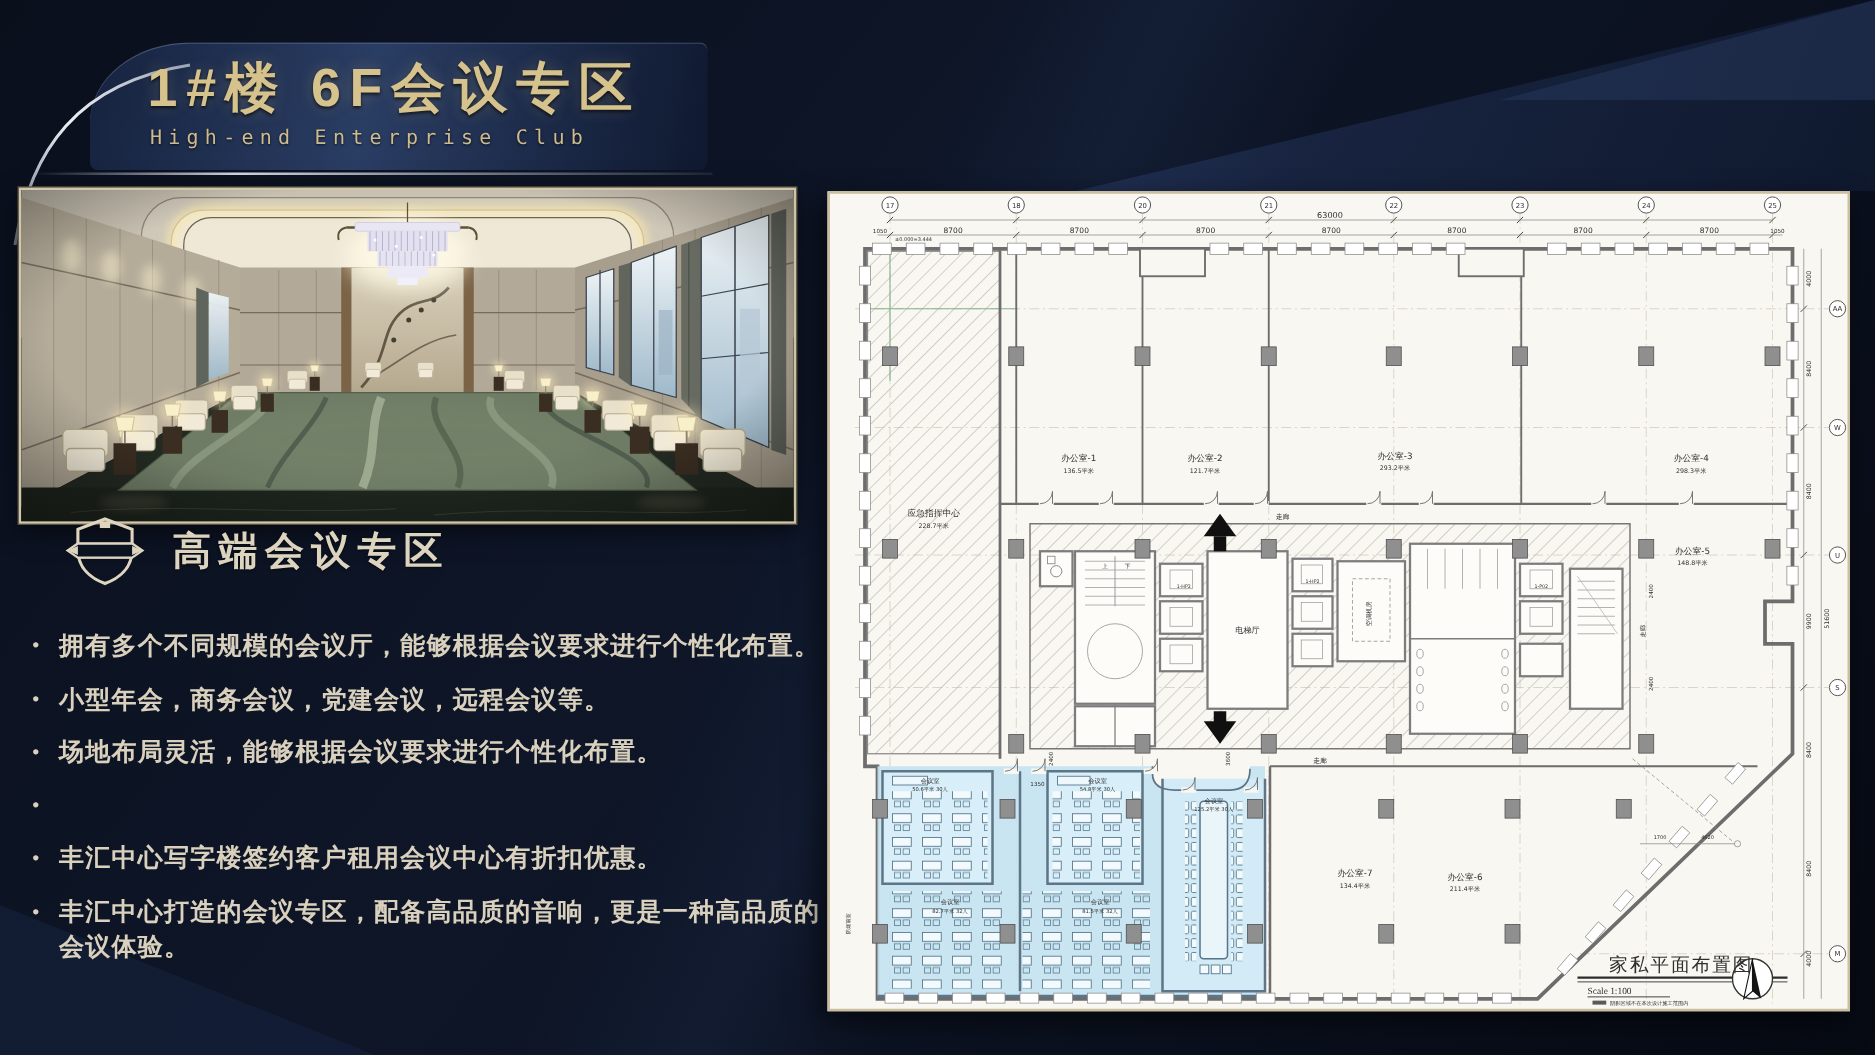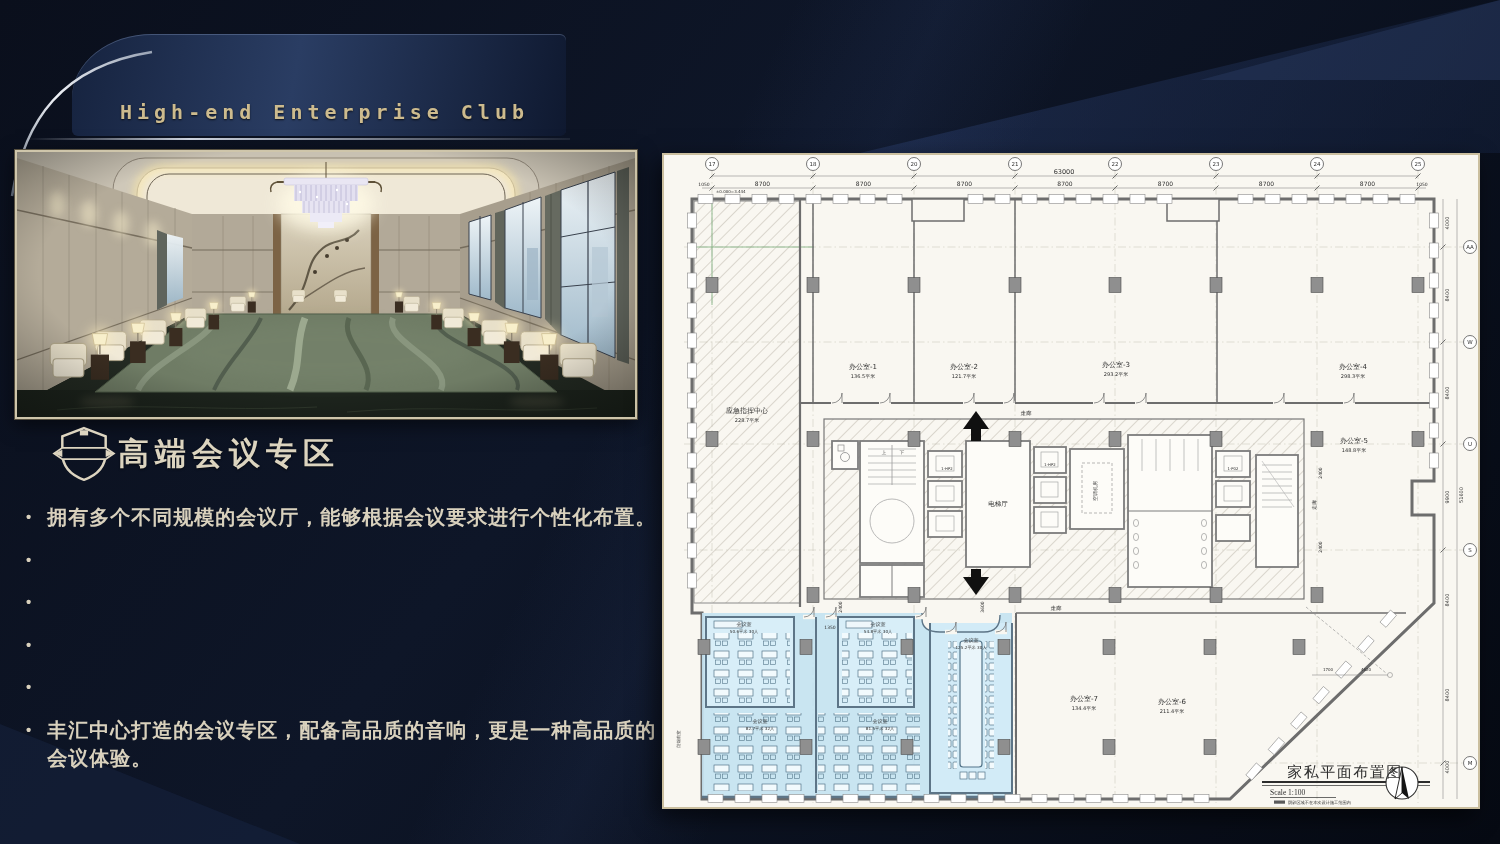--- a/index.html
+++ b/index.html
@@ -17,27 +17,27 @@
     background:linear-gradient(115deg,transparent 42%,rgba(70,100,170,.10) 50%,transparent 58%);}
   .banner{position:absolute;left:72px;top:34px;width:494px;height:102px;
     background:linear-gradient(100deg,#16233f,#2a3d63 45%,#0f1930);
     border-radius:80px 6px 6px 6px / 64px 6px 6px 6px;
     box-shadow:inset 0 1px 0 rgba(170,190,230,.28);}
   .banner::after{content:"";position:absolute;left:-46px;right:-4px;bottom:-4px;height:2px;
     background:linear-gradient(90deg,rgba(220,228,240,0),#cfd6e2 30%,rgba(220,228,240,.08));}
   .swoosh{position:absolute;left:4px;top:24px;}
   .title-cn{position:absolute;left:118px;top:42px;font-size:43px;font-weight:bold;
     letter-spacing:7px;color:#d6c28c;text-shadow:0 1px 3px rgba(0,0,0,.7),0 0 12px rgba(214,194,140,.25);}
-  .title-en{position:absolute;left:120px;top:100px;font-size:20px;font-weight:bold;letter-spacing:5px;
+  .title-en{position:absolute;left:120px;top:100px;font-size:16px;font-weight:normal;letter-spacing:5px;
     color:#cdbb8e;font-family:"DejaVu Sans Mono",monospace;text-shadow:0 1px 2px rgba(0,0,0,.7);}
   .photo{position:absolute;left:15px;top:150px;width:618px;height:265px;
     border:2px solid #cfc6ab;box-shadow:0 0 0 1px #57503f,0 6px 18px rgba(0,0,0,.55);
     background:#11150f;}
   .photo svg{display:block;width:100%;height:100%;}
-  .section{position:absolute;left:52px;top:425px;display:flex;align-items:center;gap:2px;}
+  .section{position:absolute;left:52px;top:412px;display:flex;align-items:center;gap:22px;}
   .section .txt{font-size:31px;font-weight:bold;letter-spacing:6px;color:#dcd4bf;
     text-shadow:0 1px 2px rgba(0,0,0,.6);}
   .bullets{position:absolute;left:26px;top:503px;width:632px;margin:0;padding:0;list-style:none;}
   .bullets li{display:flex;gap:15px;margin-bottom:14px;font-size:20px;line-height:1.42;
     color:#d9d1bd;letter-spacing:1px;font-weight:bold;}
   .bullets .dot{flex:0 0 auto;font-size:15px;line-height:1.9;}
   .plan{position:absolute;left:662px;top:153px;width:814px;height:652px;background:#f9f7f1;
     border:2px solid #cbbf9f;box-shadow:-6px 8px 22px rgba(0,0,0,.6);}
   .plan svg{display:block;width:100%;height:100%;}
   #plan-svg text{fill:#2f2f2f;font-family:"DejaVu Sans",sans-serif;}
@@ -55,20 +55,21 @@
   <svg class="swoosh" width="150" height="175">
     <defs>
       <linearGradient id="silverG" x1="0" y1="1" x2="1" y2="0">
         <stop offset="0" stop-color="#6c7789"></stop>
           <stop offset=".5" stop-color="#eef1f6"></stop>
           <stop offset="1" stop-color="#9aa4b5"></stop>
       </linearGradient>
     </defs>
     <path d="M8,172 C20,96 58,42 148,28" fill="none" stroke="url(#silverG)" stroke-width="2.5"></path>
   </svg>
+  <div class="title-cn">1#楼 6F会议专区</div>
   <div class="title-en">High-end Enterprise Club</div>
 
   <div class="photo">
     <svg id="photo-svg" viewBox="0 0 618 265" preserveAspectRatio="none">
       <defs>
         <filter id="pfB2">
             <feGaussianBlur stdDeviation="2"></feGaussianBlur>
           </filter>
         <filter id="pfB5" x="-80%" y="-80%" width="260%" height="260%">
             <feGaussianBlur stdDeviation="4"></feGaussianBlur>
@@ -321,29 +322,32 @@
     <div class="txt">高端会议专区</div>
   </div>
 
   <ul class="bullets">
       <li>
         <span class="dot">•</span>
         <span>拥有多个不同规模的会议厅，能够根据会议要求进行个性化布置。</span>
       </li>
       <li>
         <span class="dot">•</span>
+        <span>小型年会，商务会议，党建会议，远程会议等。</span>
+      </li>
+      <li>
+        <span class="dot">•</span>
+        <span>场地布局灵活，能够根据会议要求进行个性化布置。</span>
       </li>
       <li>
         <span class="dot">•</span>
       </li>
       <li>
         <span class="dot">•</span>
-      </li>
-      <li>
-        <span class="dot">•</span>
+        <span>丰汇中心写字楼签约客户租用会议中心有折扣优惠。</span>
       </li>
       <li>
         <span class="dot">•</span>
         <span>丰汇中心打造的会议专区，配备高品质的音响，更是一种高品质的会议体验。</span>
       </li>
     </ul>
 
   <div class="plan">
     <svg id="plan-svg" viewBox="0 0 814 652">
       <defs>

